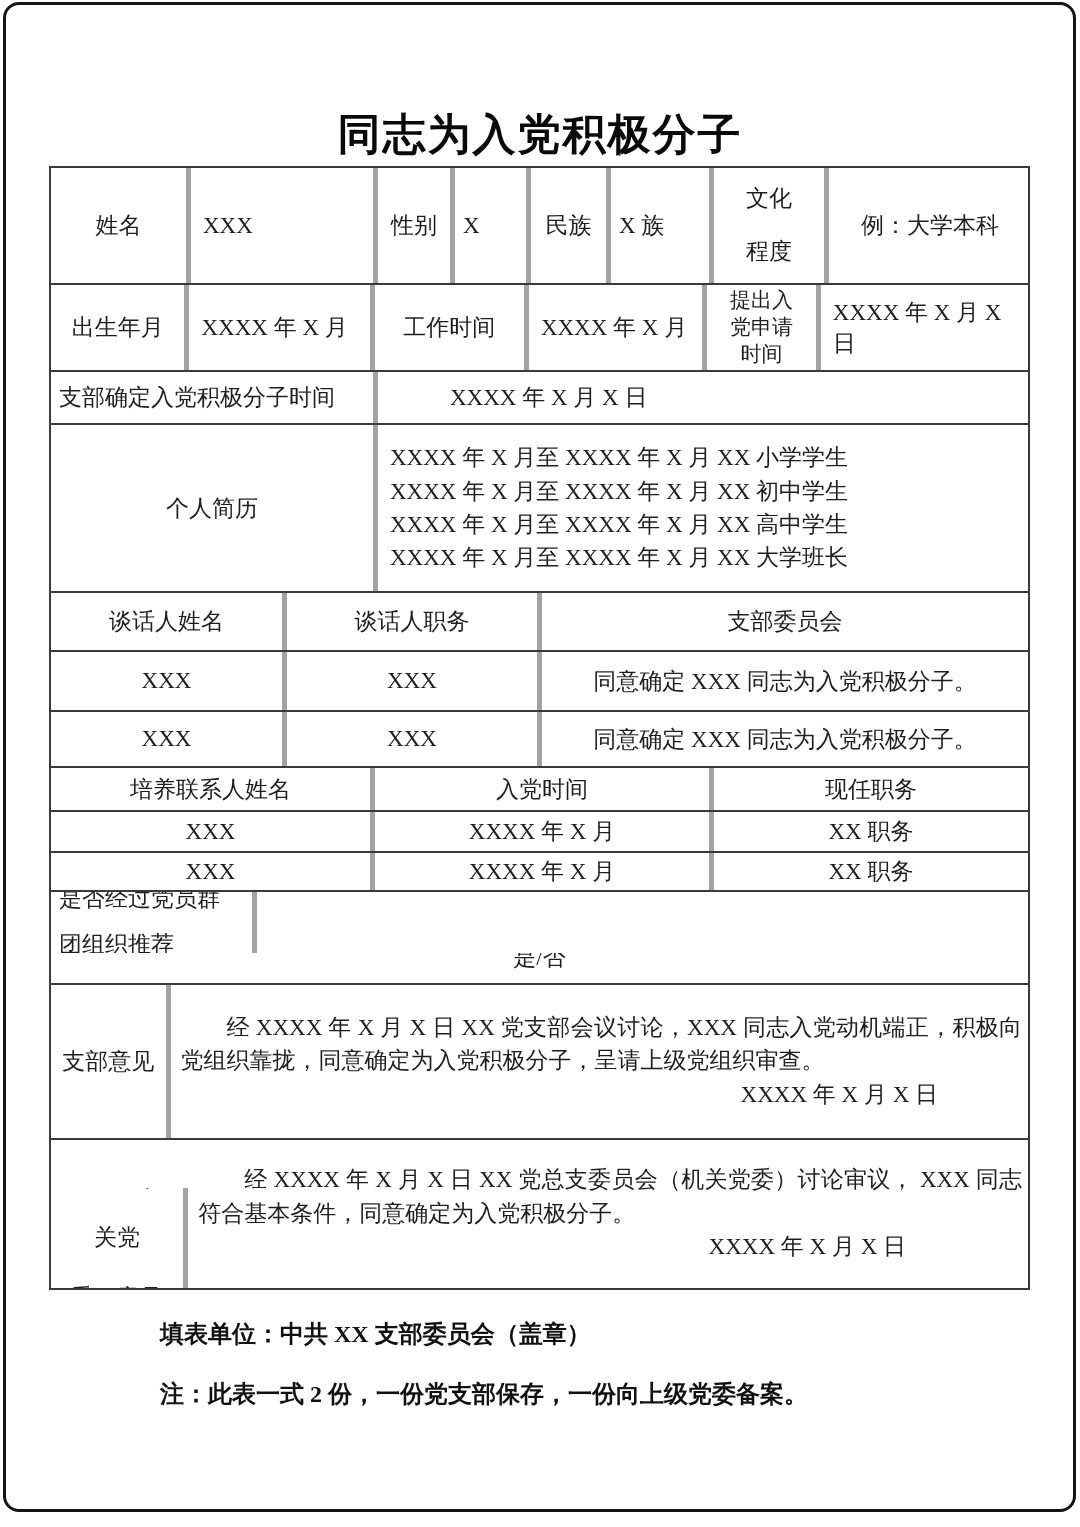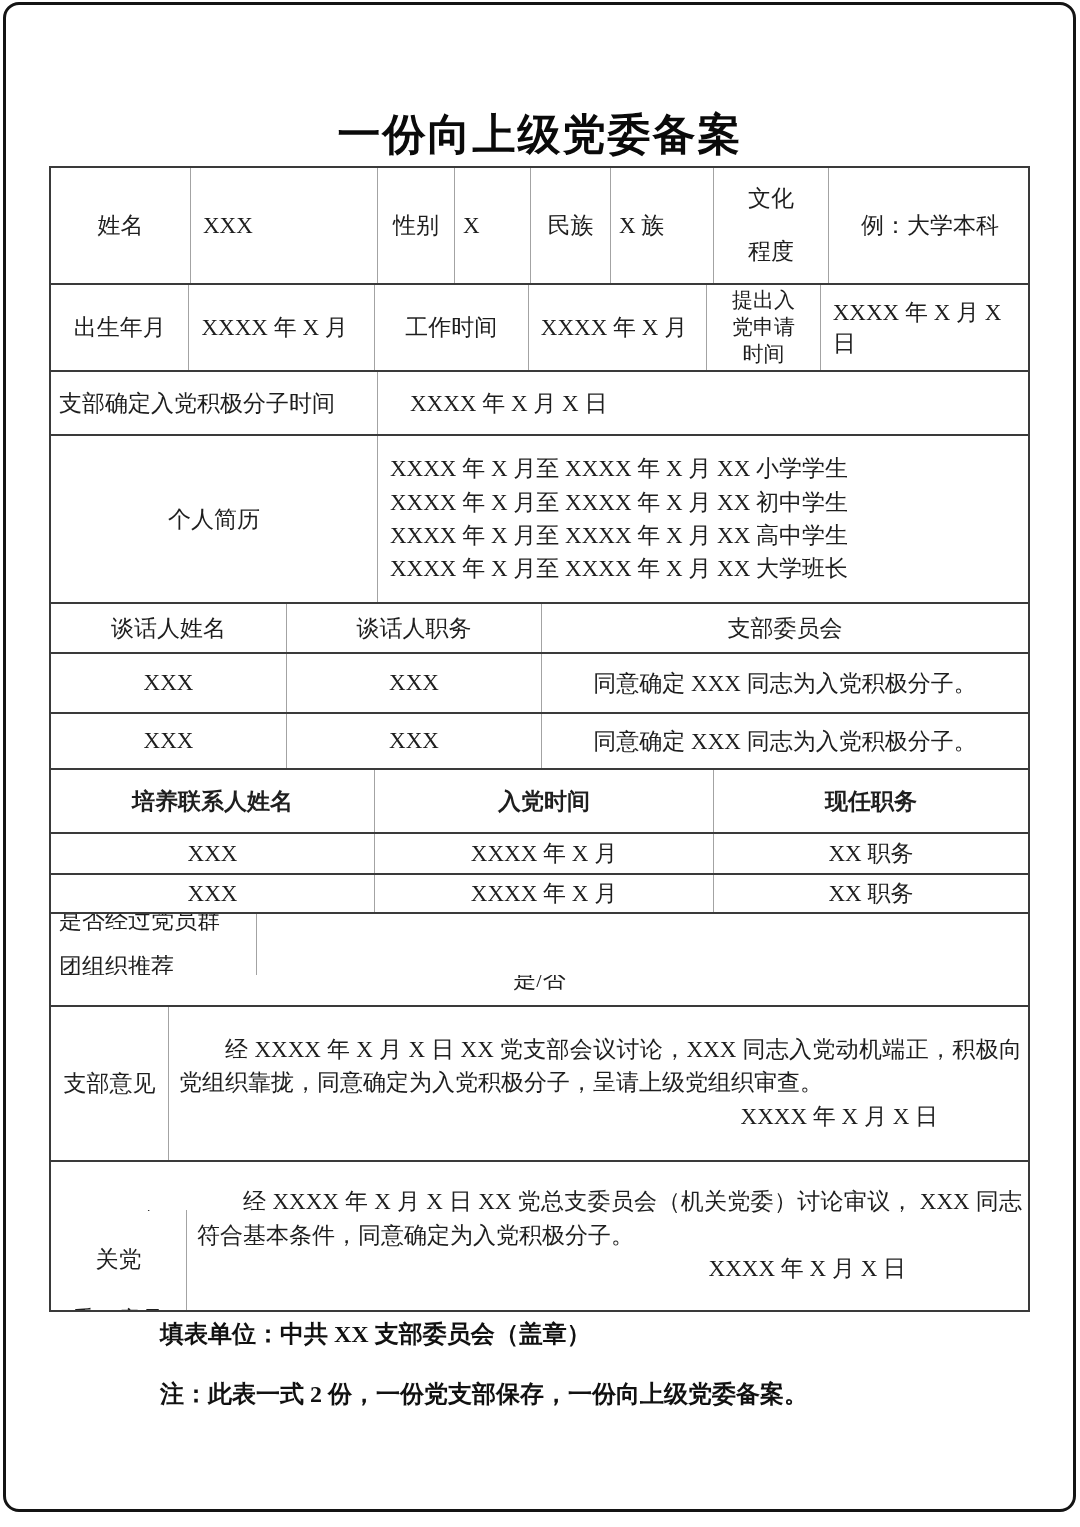--- a/index.html
+++ b/index.html
@@ -21,39 +21,39 @@
   }
   .form-table{
     position:absolute;left:49px;top:166px;width:981px;
     border:2px solid #3a3a3a;
     box-sizing:border-box;
     font-size:23px;
   }
   .row{display:flex;box-sizing:border-box;border-bottom:2px solid #3a3a3a;}
   .row:last-child{border-bottom:none;}
   .cell{
-    box-sizing:border-box;border-right:1px solid #a3a3a3;
+    box-sizing:border-box;border-right:5px solid #a3a3a3;
     display:flex;align-items:center;justify-content:center;
     text-align:center;overflow:hidden;
   }
   .cell:last-child{border-right:none;}
   .cell.left{justify-content:flex-start;text-align:left;}
   .pad8{padding-left:8px;}
   .pad12{padding-left:12px;}
   .pad16{padding-left:32px;}
   .prelines{white-space:pre-line;}
   
   .h-r1{height:117px;}
   .h-r2{height:87px;}
-  .h-r3{height:64px;}
+  .h-r3{height:53px;gap:40px;}
   .h-resume{height:168px;}
-  .h-talk-head{height:50px;}
+  .h-talk-head{height:59px;}
   .h-talk1{height:60px;}
   .h-talk2{height:56px;}
-  .h-con-head{height:64px;font-weight:bold;}
+  .h-con-head{height:44px;}
   .h-con1{height:41px;}
   .h-con2{height:39px;}
   .h-rec{height:93px;flex-direction:column;}
   .h-branch{height:155px;}
   .h-committee{height:148px;}
   
   .w-label1{width:140px;}
   .w-name{width:187px;}
   .w-genl{width:77px;}
   .w-genv{width:76px;}
@@ -91,21 +91,21 @@
     position:absolute;left:160px;font-size:24px;font-weight:bold;color:#111;
   }
   .footer-unit{top:1318px;}
   .footer-note{top:1378px;}
 </style>
 </head>
 <body>
 
 <div class="page-border"></div>
 
-<div class="doc-title">一份向上级党委备案</div>
+<div class="doc-title">同志为入党积极分子</div>
 
 <div class="form-table">
 
   <div class="row h-r1">
     <div class="cell w-label1">姓名</div>
     <div class="cell w-name left pad12">XXX</div>
     <div class="cell w-genl">性别</div>
     <div class="cell w-genv left pad8">X</div>
     <div class="cell w-ethl">民族</div>
     <div class="cell w-ethv left pad8">X 族</div>

